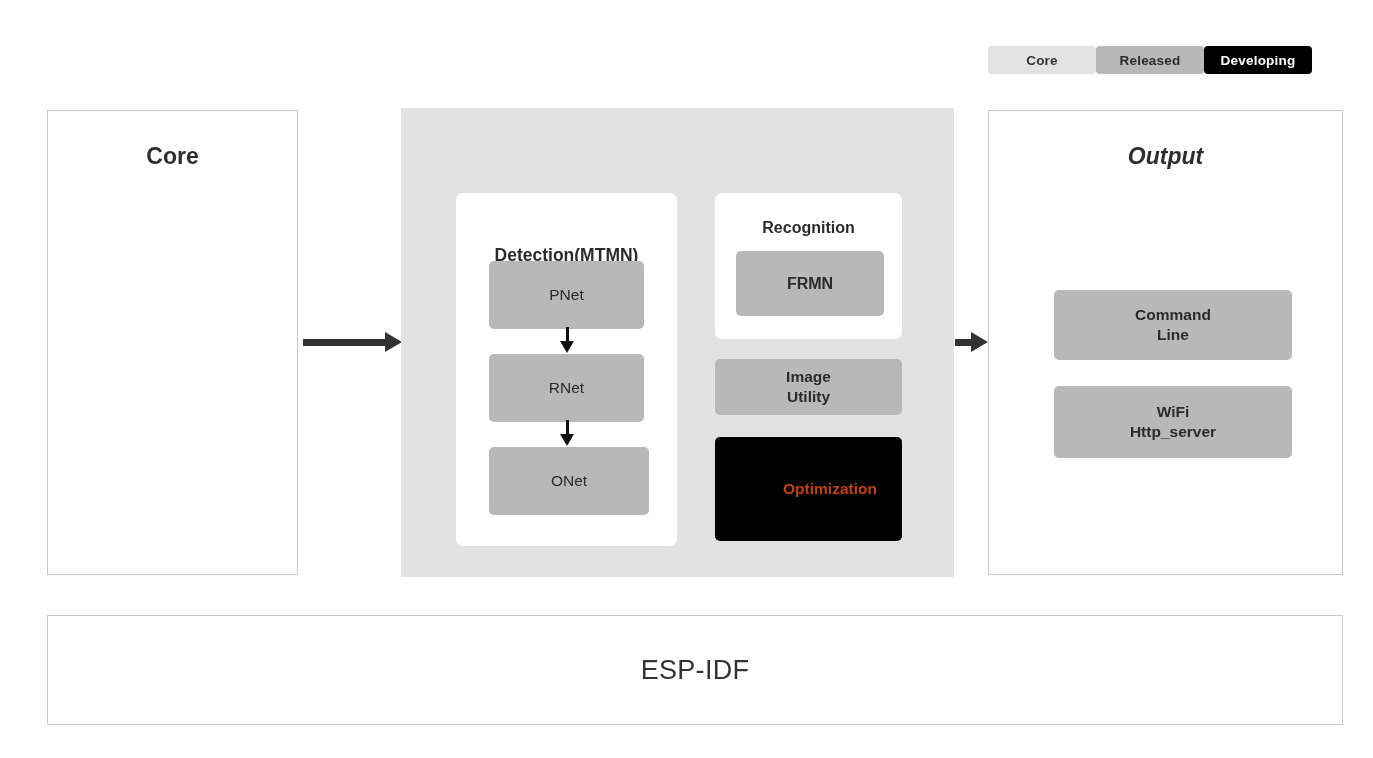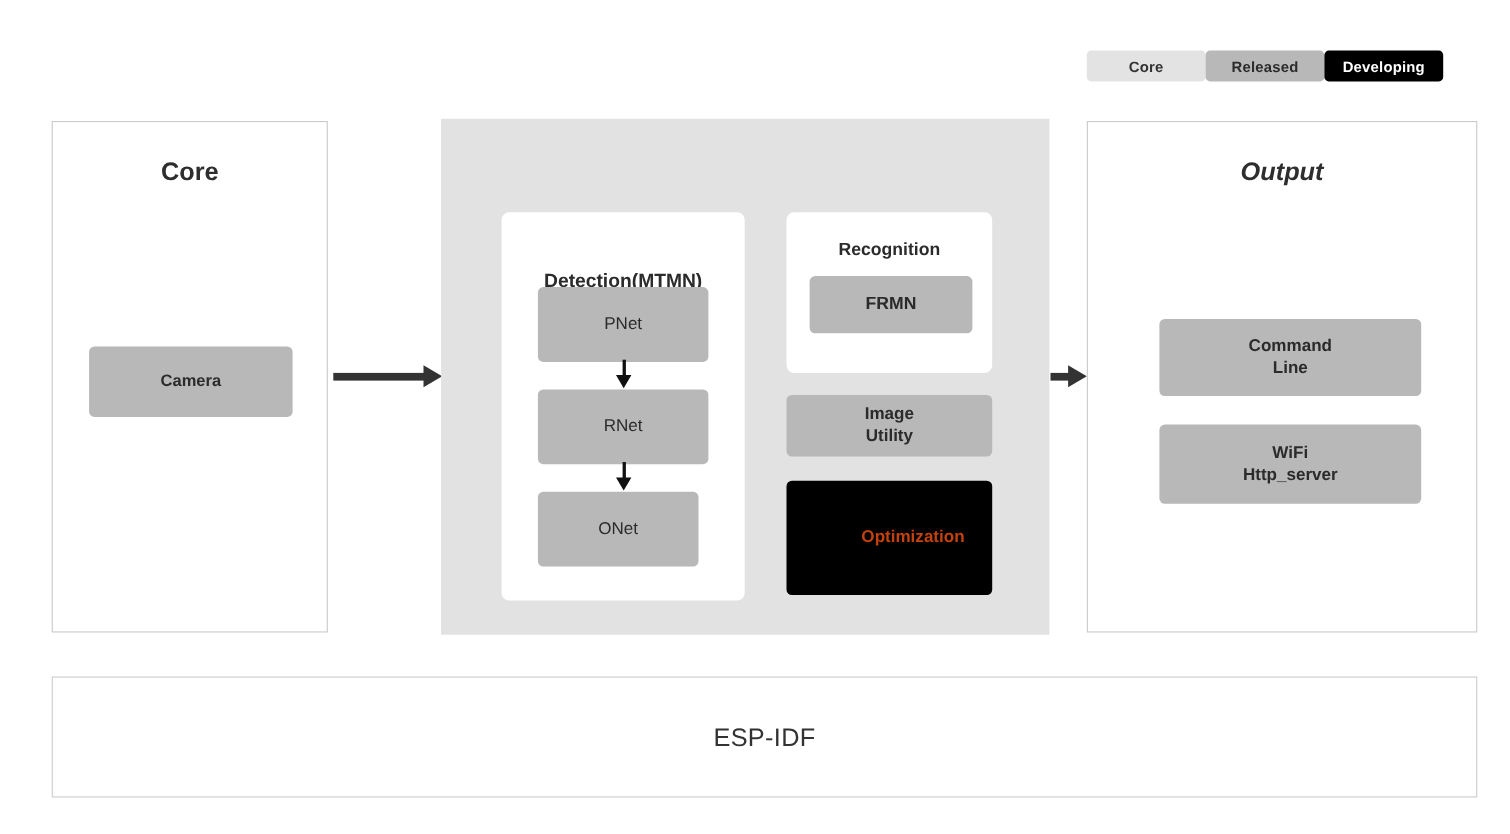--- a/index.html
+++ b/index.html
@@ -101,24 +101,24 @@
 
   .w-reg  { font-weight: normal; }
   .w-bold { font-weight: bold; }
 
   
   #box-camera { left: 33px; top: 204px; width: 185px; height: 64px; font-size: 15px; }
 
   
   #box-pnet { left: 33px; top: 68px;  width: 155px; height: 68px; font-size: 15.5px; }
   #box-rnet { left: 33px; top: 161px; width: 155px; height: 68px; font-size: 15.5px; }
-  #box-onet { left: 33px; top: 254px; width: 146px; height: 68px; font-size: 15.5px; }
-
-  
-  #box-frmn { left: 21px; top: 58px; width: 148px; height: 52px; font-size: 16px; }
+  #box-onet { left: 33px; top: 254px; width: 160px; height: 68px; font-size: 15.5px; }
+
+  
+  #box-frmn { left: 21px; top: 58px; width: 148px; height: 65px; font-size: 16px; }
 
   
   #box-imageutility { left: 314px; top: 251px; width: 187px; height: 56px; font-size: 15.5px; text-align: center; }
   #box-optimization { left: 314px; top: 329px; width: 187px; height: 104px; font-size: 15.5px; }
 
   
   #box-commandline { left: 65px; top: 139px; width: 238px; height: 70px; font-size: 15.5px; margin-top: 40px; }
   #box-wifi        { left: 65px; top: 275px; width: 238px; height: 72px; font-size: 15.5px; }
 
   
@@ -170,21 +170,21 @@
     position: absolute;
     left: 47px; top: 615px;
     width: 1296px; height: 110px;
     background: #ffffff;
     border: 1.5px solid #cccccc;
     display: flex;
     align-items: center;
     justify-content: center;
   }
   #label-espidf {
-    font-size: 23px;
+    font-size: 27px;
     font-weight: normal;
     color: #333333;
     letter-spacing: 0.3px;
   }
 </style>
 </head>
 <body>
 
 <div id="stage">
 
@@ -195,23 +195,20 @@
     <div class="chip chip-released">
       <span>Released</span>
     </div>
     <div class="chip chip-developing">
       <span>Developing</span>
     </div>
   </div>
 
   <div class="panel" id="panel-input">
     <div class="panel-title" style="top:32px;">Core</div>
-    <div class="box box-released w-bold" id="box-camera">
-      <span>Camera</span>
-    </div>
   </div>
 
   <div class="harrow" id="harrow-in">
     <div class="shaft"></div>
     <div class="head"></div>
   </div>
 
   <div id="panel-processing">
 
     <div class="subpanel" id="sub-detection">

